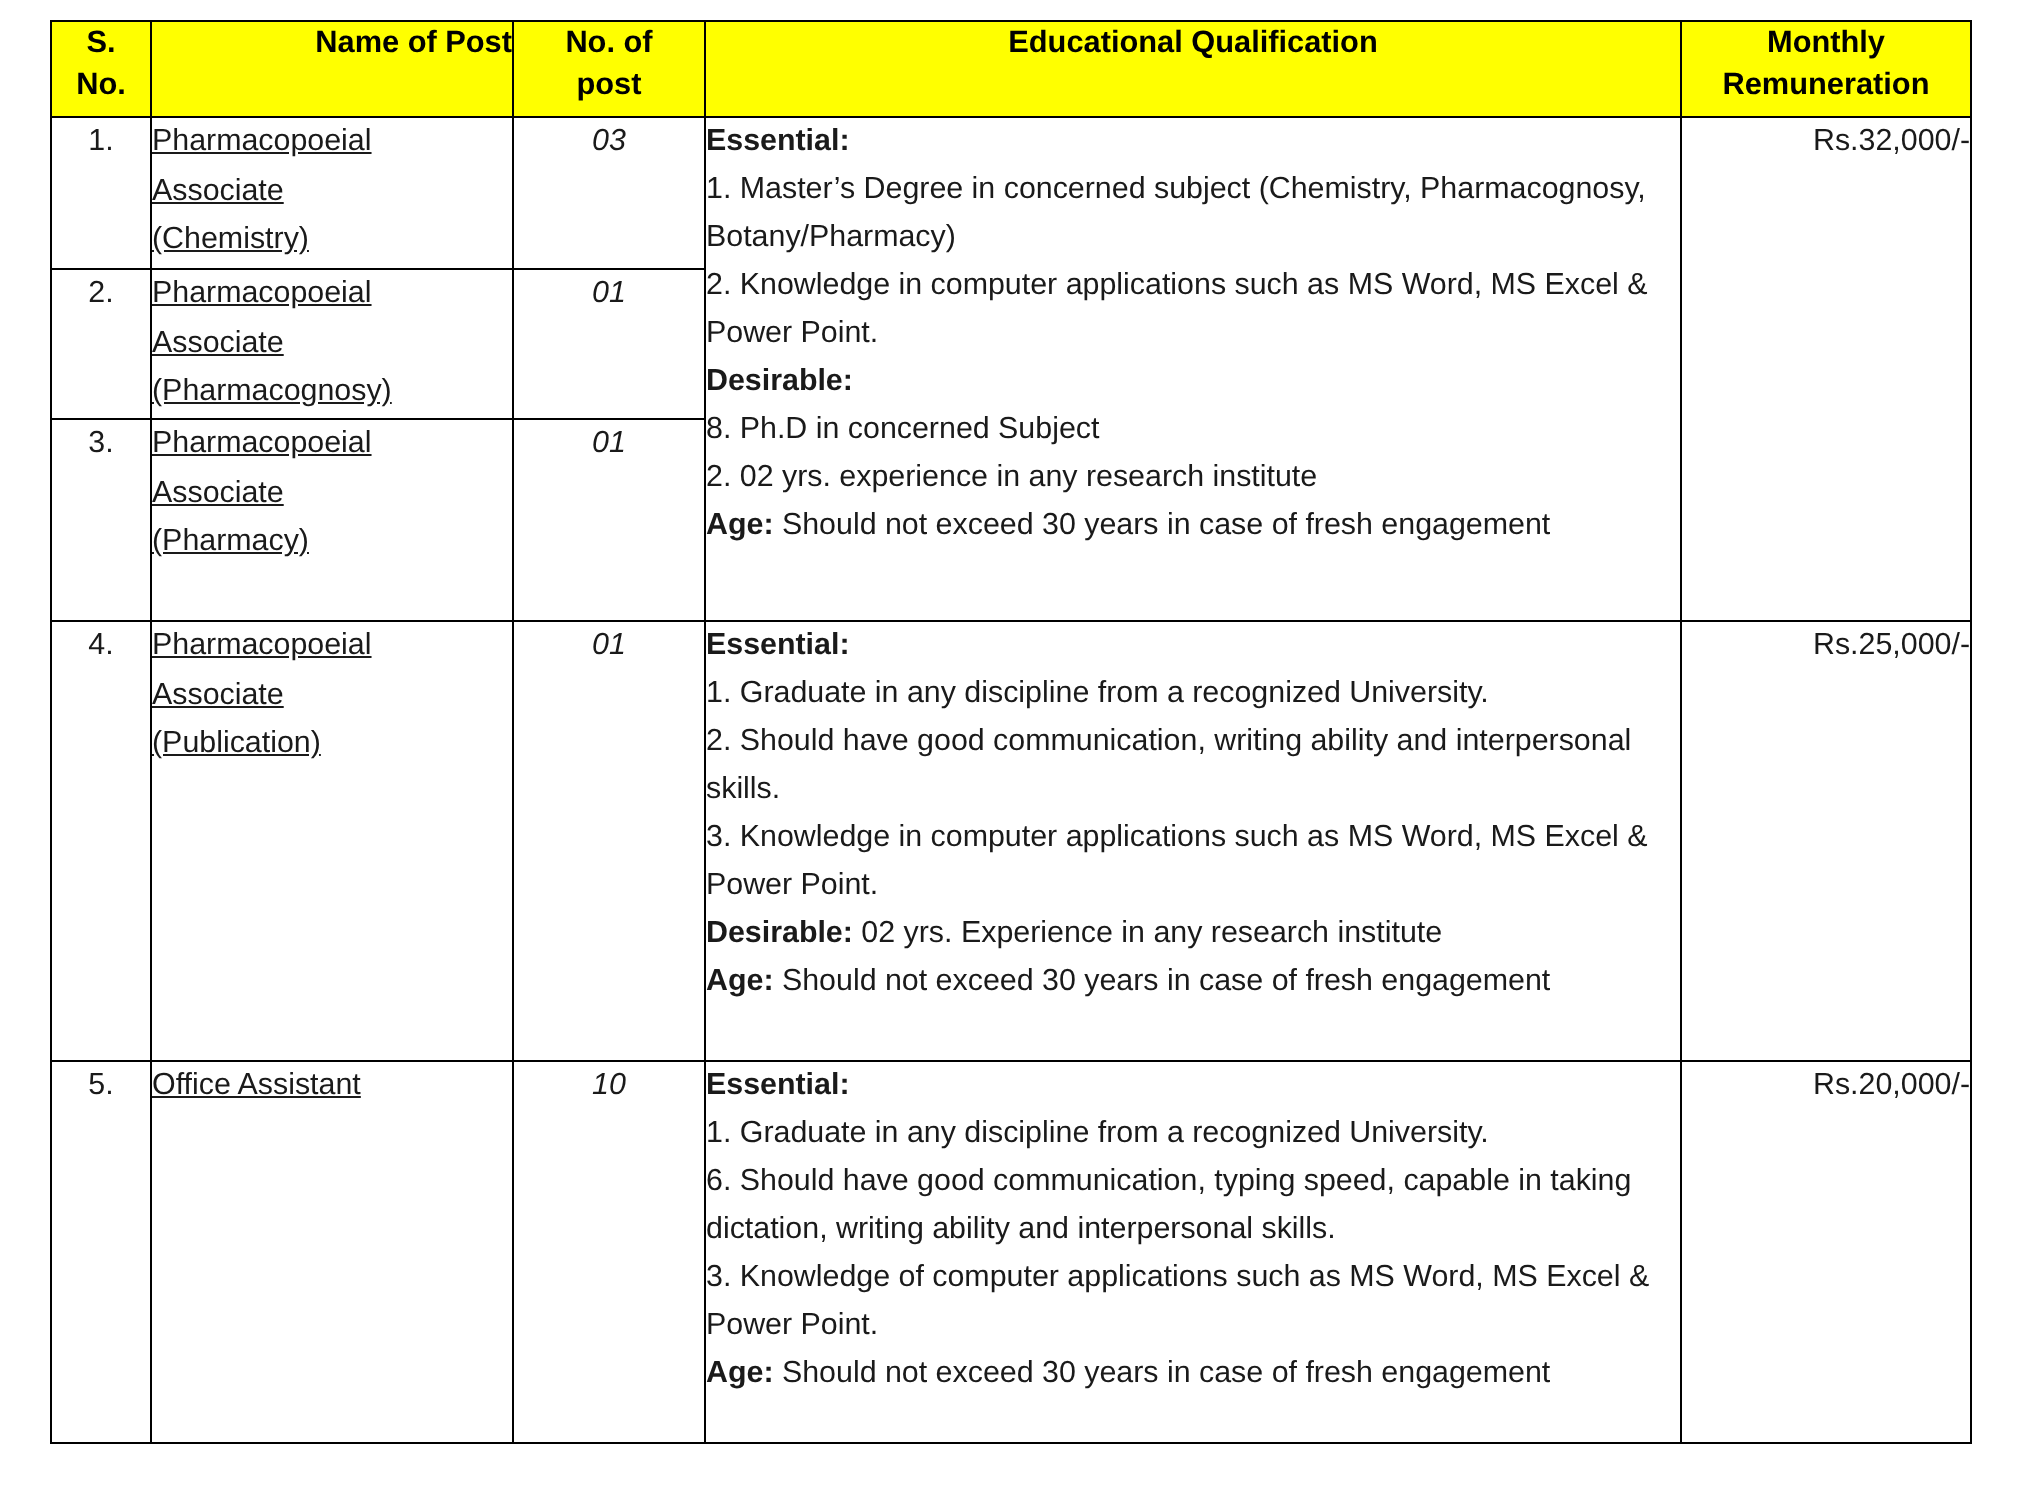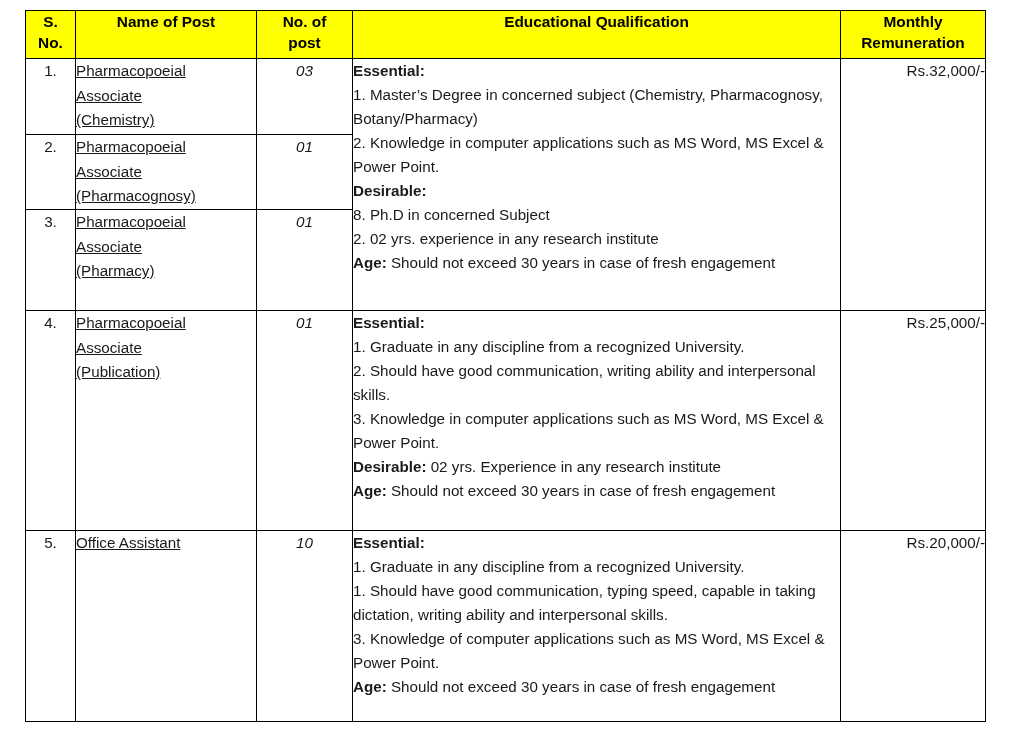--- a/index.html
+++ b/index.html
@@ -102,21 +102,21 @@
         <col class="c-post">
         <col class="c-num">
         <col class="c-qual">
         <col class="c-rem">
     </colgroup>
 
     <thead>
       <tr>
         <th style="white-space:pre-line;">S.
 No.</th>
-        <th style="white-space:pre-line;">Name of Post</th>
+        <th style="white-space:pre-line;text-align:right;">Name of Post</th>
         <th style="white-space:pre-line;margin-left:32px;">No. of
 post</th>
         <th style="white-space:pre-line;">Educational Qualification</th>
         <th style="white-space:pre-line;">Monthly
 Remuneration</th>
       </tr>
     </thead>
 
     <tbody>
 
@@ -171,21 +171,21 @@
         <td class="rem">Rs.25,000/-</td>
       </tr>
 
       <tr class="r5">
         <td class="sno">5.</td>
         <td class="post" style="white-space:pre-line;">Office Assistant</td>
         <td class="num">10</td>
         <td class="qual">
             <span class="qline"><b>Essential:</b></span>
             <span class="qline">1. Graduate in any discipline from a recognized University.</span>
-            <span class="qline">1. Should have good communication, typing speed, capable in taking dictation, writing ability and interpersonal skills.</span>
+            <span class="qline">6. Should have good communication, typing speed, capable in taking dictation, writing ability and interpersonal skills.</span>
             <span class="qline">3. Knowledge of computer applications such as MS Word, MS Excel &amp; Power Point.</span>
             <span class="qline"><b>Age:</b> Should not exceed 30 years in case of fresh engagement</span>
           </td>
         <td class="rem">Rs.20,000/-</td>
       </tr>
 
     </tbody>
   </table>
 
 </div>

